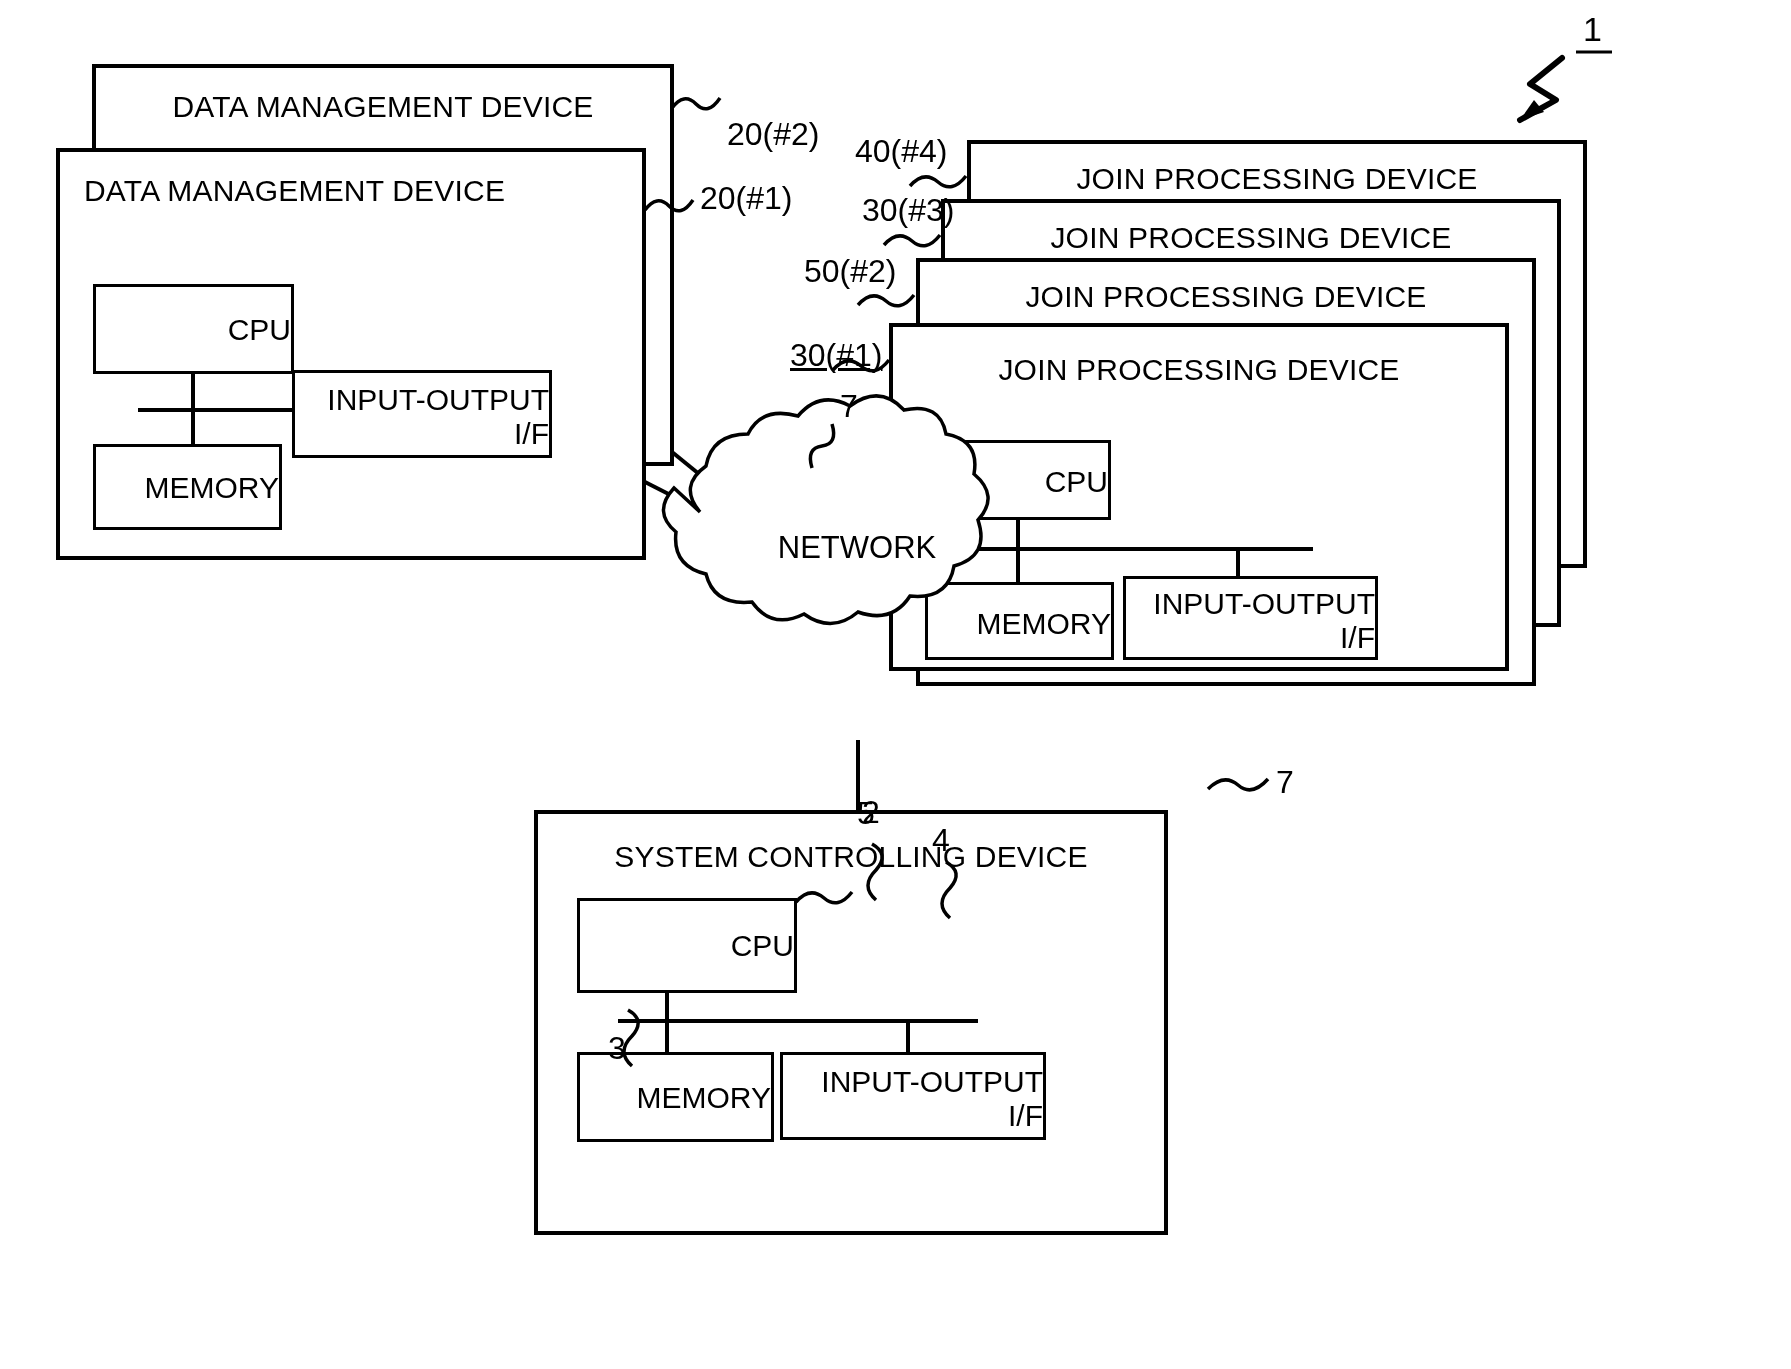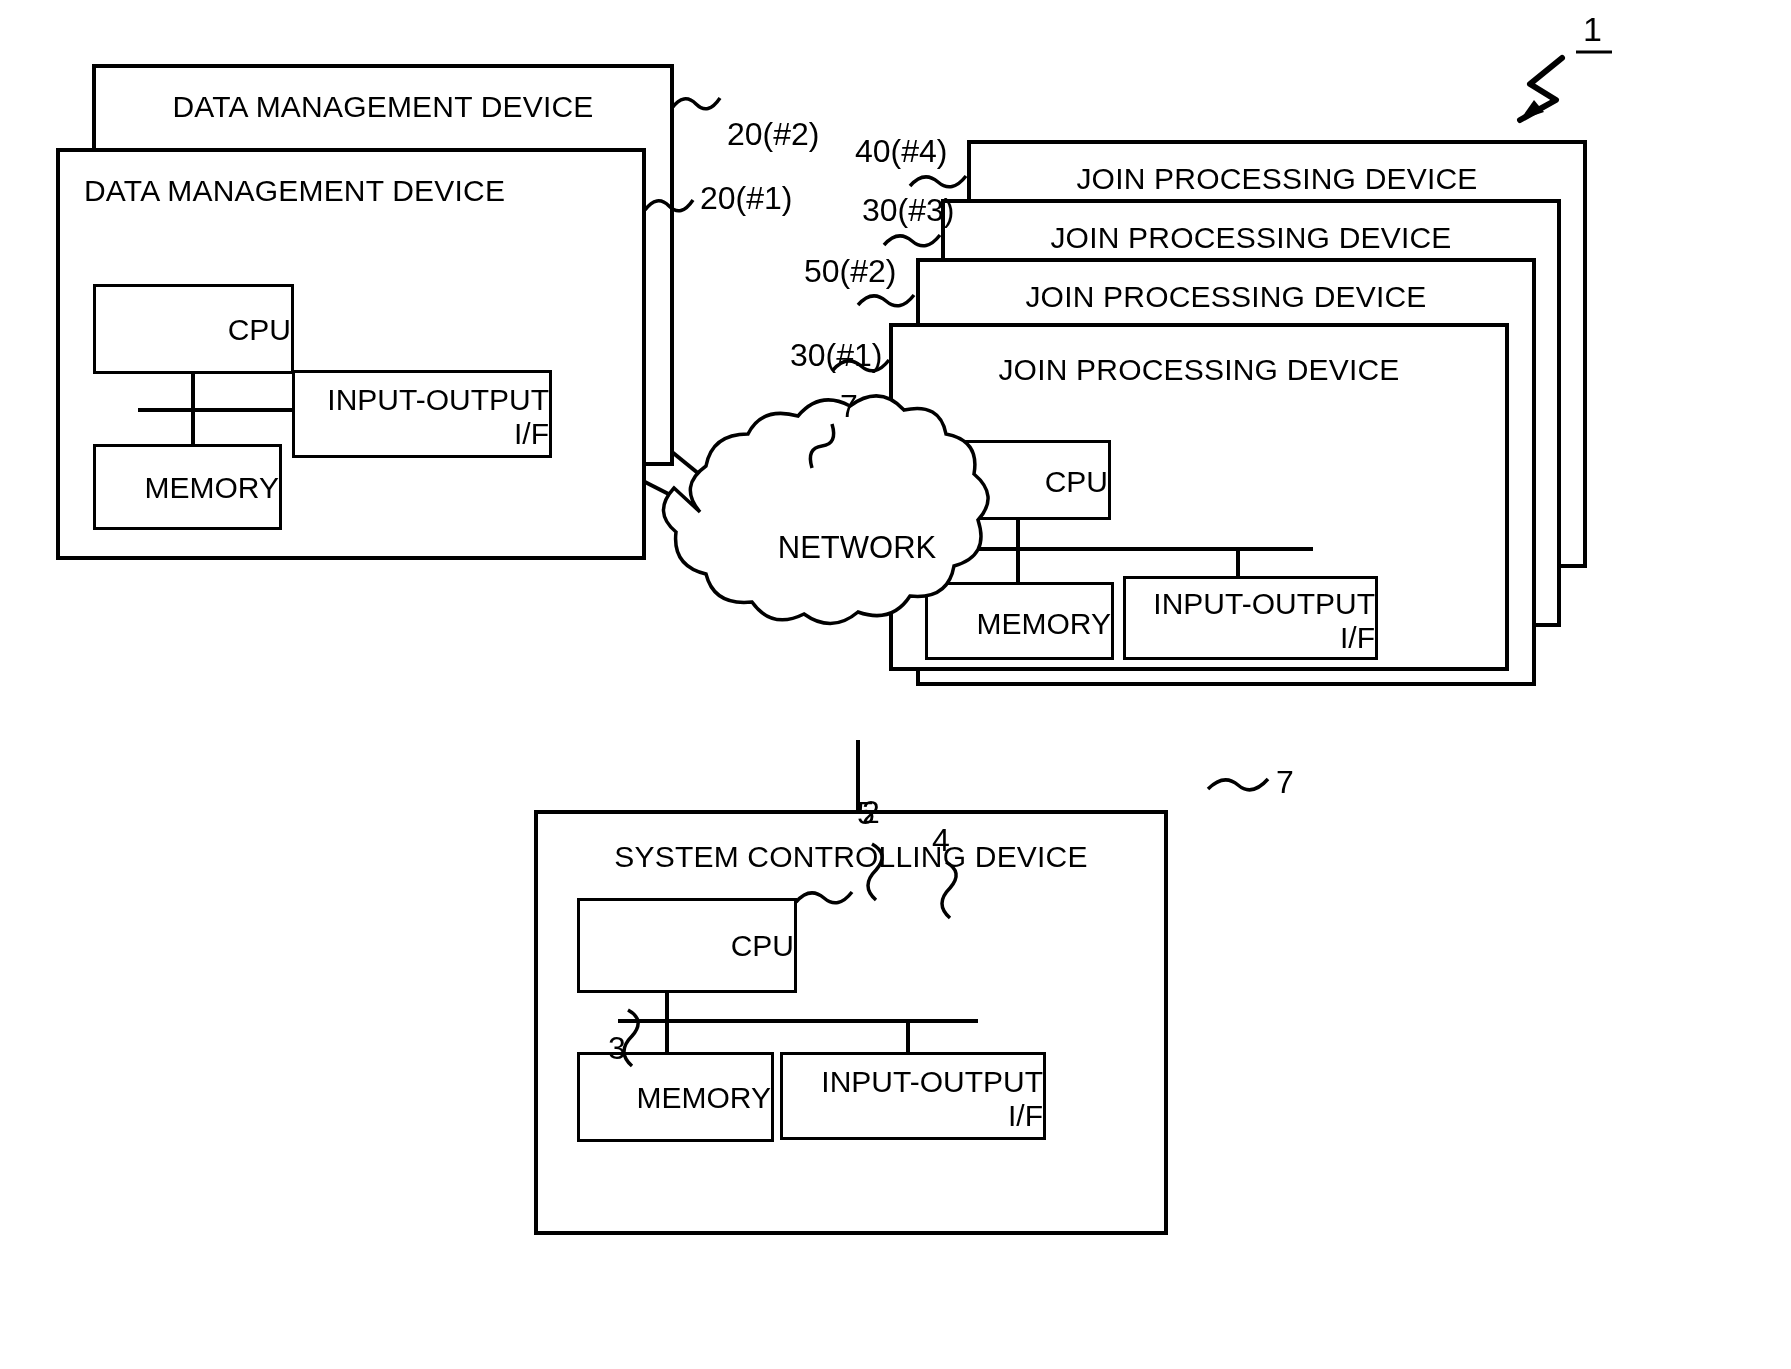--- a/index.html
+++ b/index.html
@@ -180,21 +180,21 @@
     <g fill="none" stroke="#000" stroke-width="3.5">
       <path d="M 910 186 q 14 -16 28 -4 q 14 12 28 -6" data-name="jp4-squiggle"></path>
       <path d="M 884 245 q 14 -16 28 -4 q 14 12 28 -6" data-name="jp3-squiggle"></path>
       <path d="M 858 305 q 14 -16 28 -4 q 14 12 28 -6" data-name="jp2-squiggle"></path>
       <path d="M 833 370 q 14 -16 28 -4 q 14 12 28 -6" data-name="jp1-squiggle"></path>
     </g>
   </svg>
   <div class="ref layer-5" data-name="join-processing-device-4-ref" style="left:855px; top:133px;">40(#4)</div>
   <div class="ref layer-5" data-name="join-processing-device-3-ref" style="left:830px; top:192px;margin-left:32px;">30(#3)</div>
   <div class="ref layer-5" data-name="join-processing-device-2-ref" style="left:804px; top:253px;">50(#2)</div>
-  <div class="ref layer-5" data-name="join-processing-device-1-ref" style="left:790px; top:337px;">30(#1)</div>
+  <div class="ref layer-5" data-name="join-processing-device-1-ref" style="left:790px; top:337px;text-decoration:underline;">30(#1)</div>
 
   <svg class="overlay layer-5" viewBox="0 0 1791 1369" data-name="network-cloud">
     <path d="M 700 512
              q -22 -26 6 -46
              q 6 -32 42 -32
              q 14 -28 50 -18
              q 22 -26 52 -10
              q 30 -22 54 4
              q 36 -8 42 24
              q 34 6 28 40

